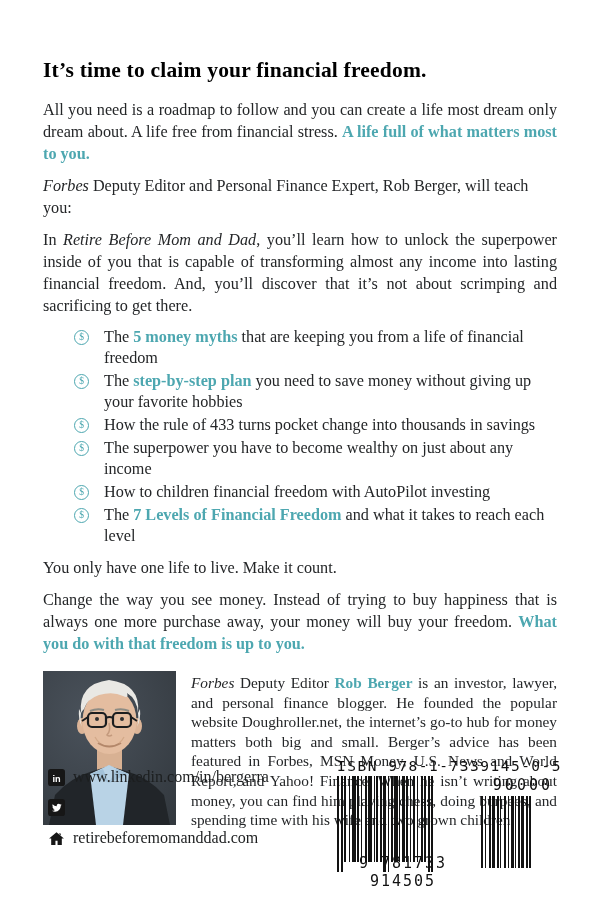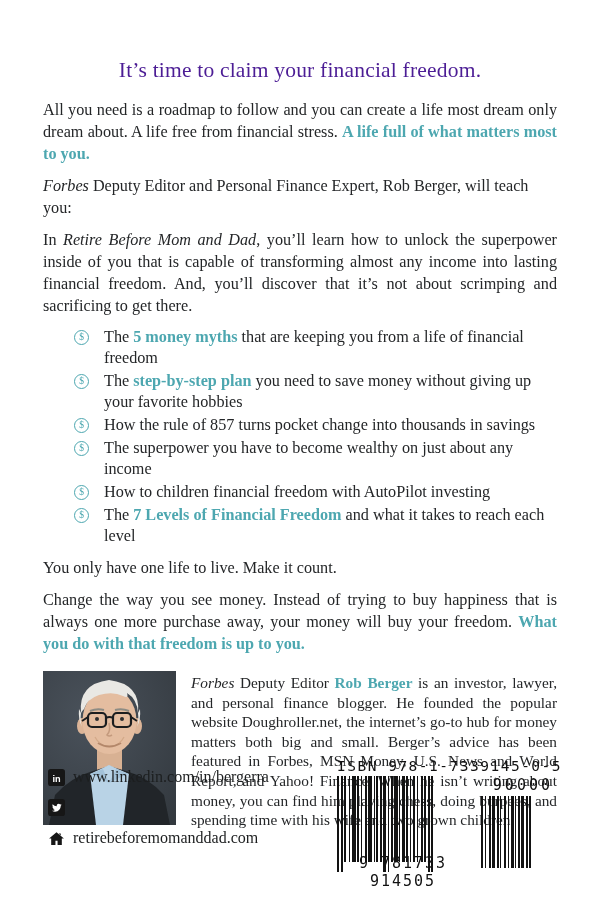--- a/index.html
+++ b/index.html
@@ -3,22 +3,22 @@
 <meta charset="utf-8">
 <style>
   html,body{margin:0;padding:0;background:#e9e9e9;}
   .page{
     width:600px;height:900px;background:#ffffff;margin:0 auto;
     font-family:"Liberation Serif", serif;color:#242628;
     position:relative;overflow:hidden;box-sizing:border-box;
     padding:58px 43px 0 43px;
   }
   .headline{
-    font-size:21.5px;font-weight:400;text-align:center;
-    color:#4c1d95;margin:0 0 16px 0;letter-spacing:.2px;
+    font-size:21.5px;font-weight:700;text-align:left;
+    color:#000000;margin:0 0 16px 0;letter-spacing:.2px;
   }
   p.body{
     font-size:16.2px;line-height:22px;text-align:justify;
     margin:0 0 10px 0;
   }
   p.noj{text-align:left;}
   .teal{color:#4da7b0;font-weight:700;}
   .it{font-style:italic;}
   ul.bullets{list-style:none;margin:2px 0 10px 0;padding:0 0 0 31px;}
   ul.bullets li{
@@ -74,21 +74,21 @@
     <li>
         <span class="dollar-circle">$</span>
         <span class="b-text"><span>The </span><span class="teal">5 money myths</span><span> that are keeping you from a life of financial freedom</span></span>
       </li>
     <li>
         <span class="dollar-circle">$</span>
         <span class="b-text"><span>The </span><span class="teal">step-by-step plan</span><span> you need to save money without giving up your favorite hobbies</span></span>
       </li>
     <li>
         <span class="dollar-circle">$</span>
-        <span class="b-text"><span>How the rule of 857 turns pocket change into thousands in savings</span><span class="teal"></span><span></span></span>
+        <span class="b-text"><span>How the rule of 433 turns pocket change into thousands in savings</span><span class="teal"></span><span></span></span>
       </li>
     <li>
         <span class="dollar-circle">$</span>
         <span class="b-text"><span>The superpower you have to become wealthy on just about any income</span><span class="teal"></span><span></span></span>
       </li>
     <li>
         <span class="dollar-circle">$</span>
         <span class="b-text"><span>How to children financial freedom with AutoPilot investing</span><span class="teal"></span><span></span></span>
       </li>
     <li>

